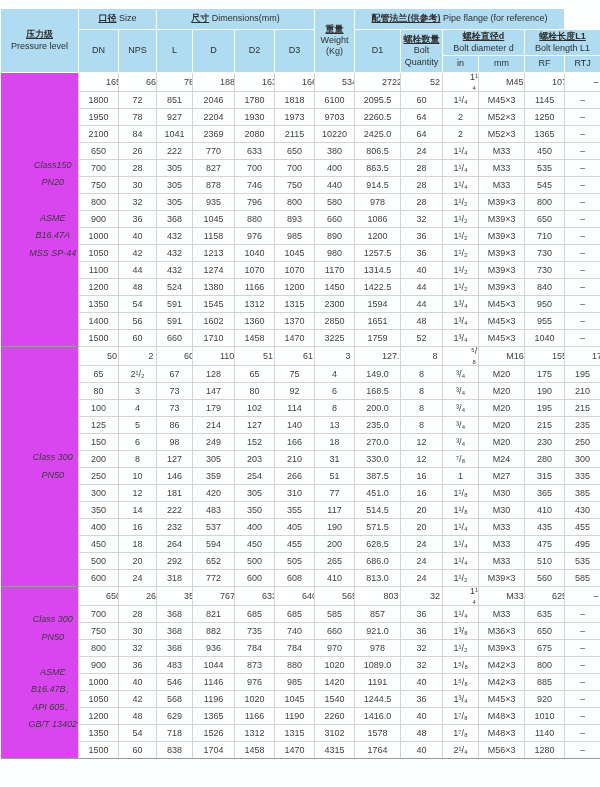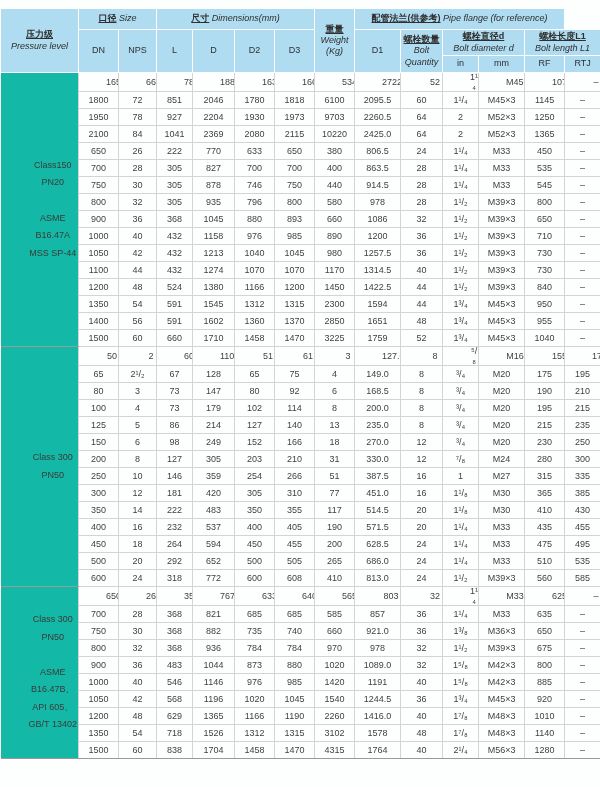--- a/index.html
+++ b/index.html
@@ -22,45 +22,46 @@
     font-size:9px;
     line-height:1.25;
     padding:1px 0;
     text-align:center;
     vertical-align:middle;
     overflow:hidden;
   }
   thead .zh{font-weight:bold;text-decoration:underline;}
   thead .stack .zh, thead .stack .en{display:block;}
   thead .inline .zh, thead .inline .en{display:inline;}
-  thead .en{white-space:pre-line;font-style:italic;}
+  thead .en{white-space:pre-line;}
   thead tr.tier1 th{height:21px;}
   thead tr.tier2 th{height:26px;}
   thead tr.tier3 th{height:17px;margin-top:15px;}
   tbody td{
     border:1px solid var(--row-line);
     text-align:center;
     vertical-align:middle;
     height:17px;
     padding:0;
     font-size:9px;
     color:var(--text);
     line-height:1;
     overflow:hidden;
   }
   tbody td.pressure-cell{
     border-left:none;
     border-top:none;
     border-bottom:1px solid var(--section-line);
     border-right:1px solid var(--row-line);
-    background:#14b8a6;
+    background:#d946ef;
     white-space:pre-line;
     line-height:1.95;
     font-size:9px;
     color:#3a3a3a;
+    font-style:italic;
   }
   tbody tr.section-start td{border-top:1px solid var(--section-line);padding-left:27px;}
   tbody tr:last-child td{border-bottom:1px solid var(--section-line);}
 </style>
 </head>
 <body>
 
 <div class="page">
   <table class="spec">
     <colgroup>

